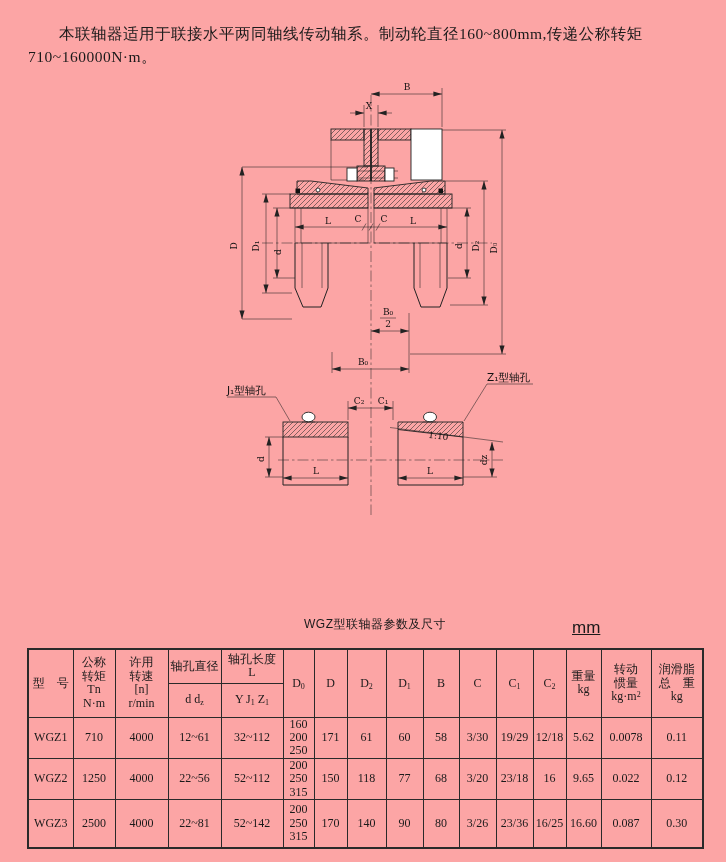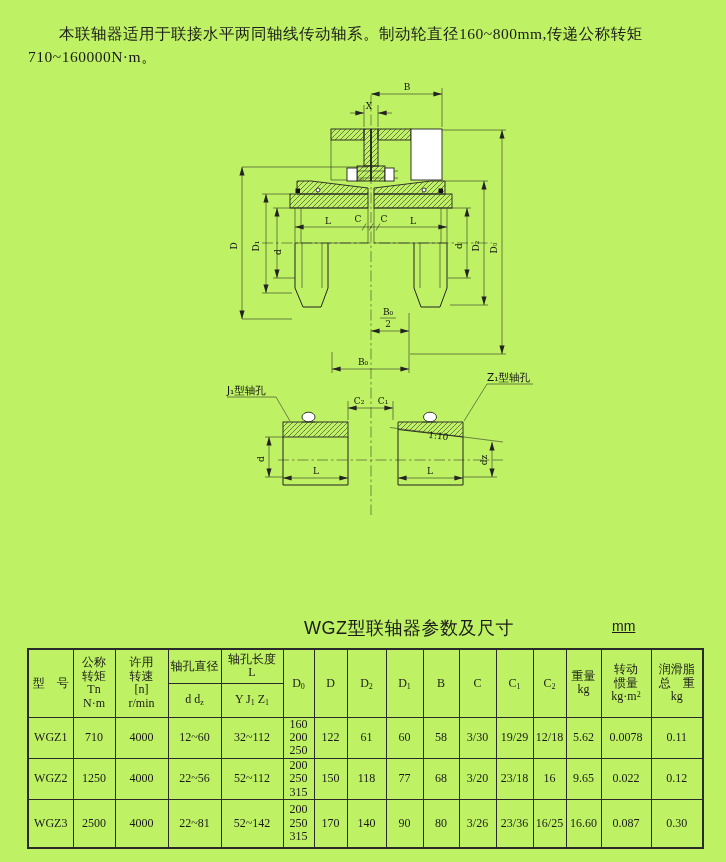--- a/index.html
+++ b/index.html
@@ -1,24 +1,24 @@
 <!DOCTYPE html>
 <html><head>
 <meta charset="utf-8">
 <style>
   html,body{margin:0;padding:0;background:#fff;}
-  .sheet{position:relative;width:726px;height:862px;background:#bef264;overflow:hidden;
+  .sheet{position:relative;width:726px;height:862px;background:#fca5a5;overflow:hidden;
          font-family:"Liberation Serif","DejaVu Serif",serif;color:#1a1a1a;}
   .intro{position:absolute;top:6px;left:28px;width:672px;font-size:15.5px;line-height:23px;
          text-indent:2em;letter-spacing:0.5px;}
   .drawing{position:absolute;left:0;top:75px;width:726px;height:540px;}
   .tbl-title{position:absolute;top:614px;left:0;width:726px;height:24px;
              font-family:"Liberation Sans","DejaVu Sans",sans-serif;}
-  .tbl-title .title{position:absolute;left:304px;top:2px;font-size:18px;letter-spacing:0.5px;}
-  .tbl-title .unit{position:absolute;left:612px;top:4px;font-size:14px;text-decoration:underline;}
+  .tbl-title .title{position:absolute;left:304px;top:2px;font-size:12px;letter-spacing:0.5px;}
+  .tbl-title .unit{position:absolute;left:572px;top:4px;font-size:17px;text-decoration:underline;}
   table.params{position:absolute;top:648px;left:27px;width:675px;border-collapse:collapse;
                table-layout:fixed;font-size:12px;}
   table.params th,table.params td{border:1px solid #2a2a2a;text-align:center;vertical-align:middle;
                padding:0 1px;font-weight:normal;line-height:1.12;}
   table.params{border:2px solid #2a2a2a;}
   table.params .pre{white-space:pre-line;}
   table.params sub{font-size:8px;vertical-align:-2px;line-height:0;}
   table.params sup{font-size:8px;vertical-align:3px;line-height:0;}
   .hdr1{height:34px;} .hdr2{height:34px;}
   .r1{height:39px;} .r2{height:38px;} .r3{height:48px;}
@@ -263,26 +263,26 @@
       <tr class="hdr2">
         <th>d d<sub>z</sub></th>
         <th>Y J<sub>1</sub> Z<sub>1</sub></th>
       </tr>
     </thead>
     <tbody>
       <tr class="r1">
         <td>WGZ1</td>
         <td>710</td>
         <td>4000</td>
-        <td>12~60</td>
+        <td>12~61</td>
         <td>32~112</td>
         <td class="pre d0cell">160
 200
 250</td>
-        <td>122</td>
+        <td>171</td>
         <td>61</td>
         <td>60</td>
         <td>58</td>
         <td>3/30</td>
         <td>19/29</td>
         <td>12/18</td>
         <td>5.62</td>
         <td>0.0078</td>
         <td>0.11</td>
       </tr>

